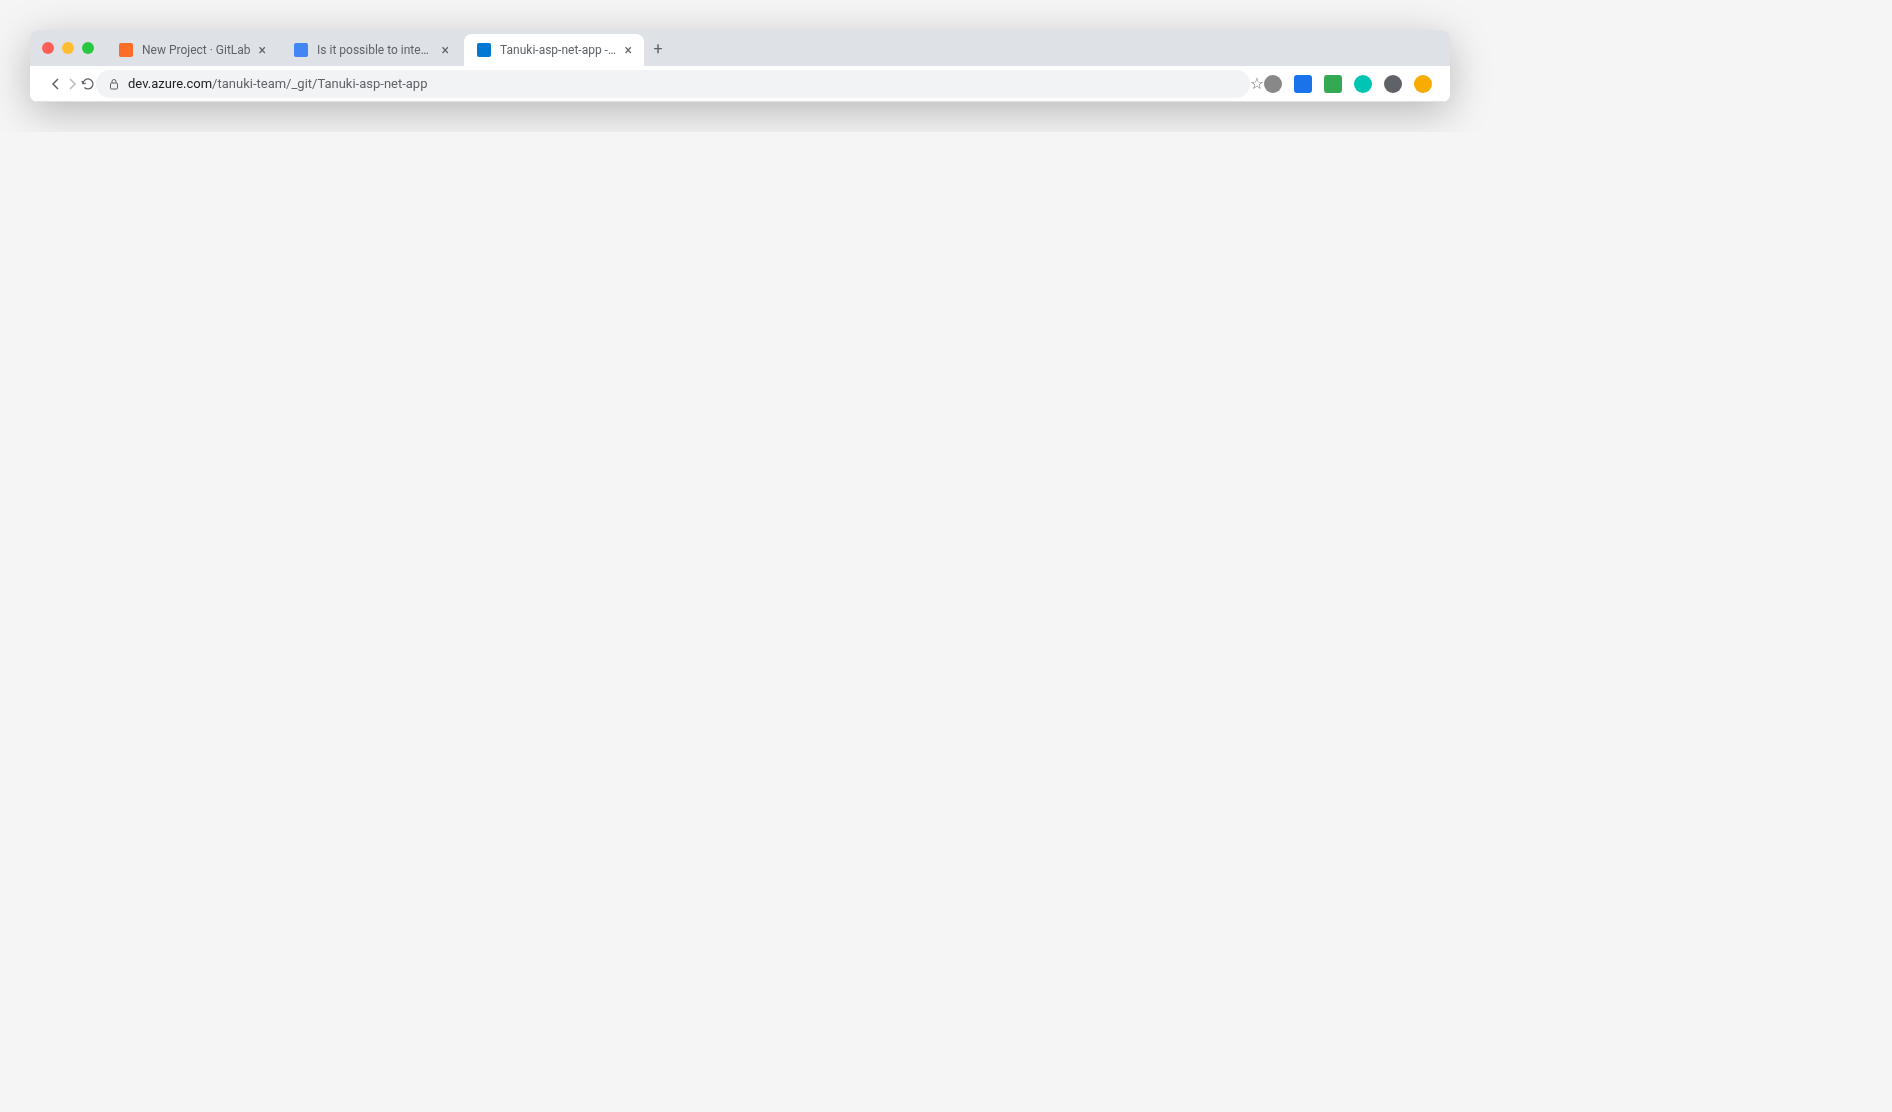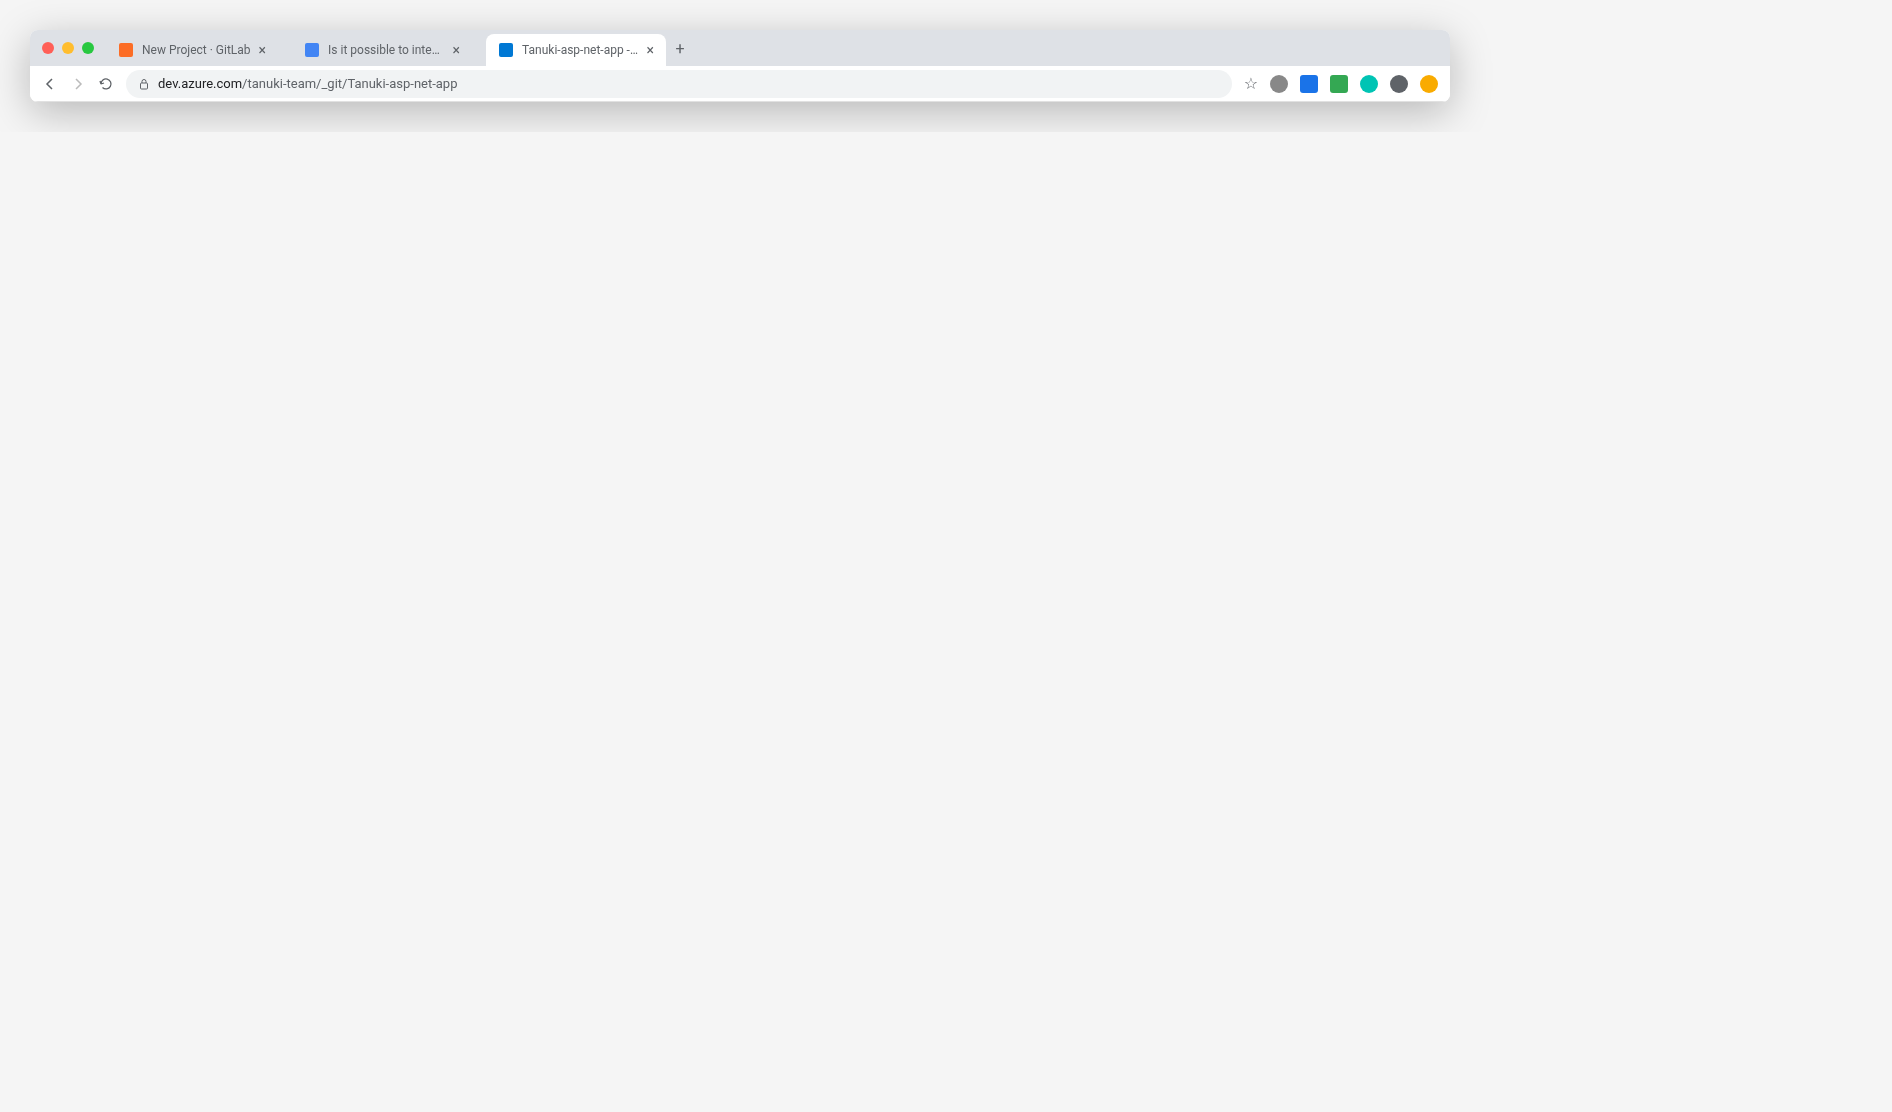--- a/index.html
+++ b/index.html
@@ -2,28 +2,28 @@
 <html><head>
 <meta charset="utf-8">
 <style>
 * { box-sizing: border-box; margin: 0; padding: 0; font-family: -apple-system, BlinkMacSystemFont, "Segoe UI", Roboto, sans-serif; }
 body { background: #f5f5f5; padding: 30px; }
 .window { width: 1420px; background: #fff; border-radius: 8px; box-shadow: 0 10px 40px rgba(0,0,0,0.25); overflow: hidden; position: relative; }
 .titlebar { height: 36px; background: #dee1e6; display: flex; align-items: center; padding: 0 12px; }
 .traffic { display: flex; gap: 8px; margin-right: 12px; }
 .tl { width: 12px; height: 12px; border-radius: 50%; }
 .tl.red { background: #ff5f57; } .tl.yellow { background: #ffbd2e; } .tl.green { background: #28c840; }
-.tabs { display: flex; gap: 14px; align-items: flex-end; height: 100%; }
+.tabs { display: flex; gap: 3px; align-items: flex-end; height: 100%; }
 .tab { height: 32px; padding: 0 12px; display: flex; align-items: center; gap: 8px; font-size: 12px; color: #5f6368; max-width: 180px; border-radius: 8px 8px 0 0; cursor: pointer; }
 .tab.active { background: #fff; }
 .tab .title { overflow: hidden; white-space: nowrap; text-overflow: ellipsis; flex: 1; }
 .tab .close { color: #5f6368; font-size: 14px; }
 .tab .fav { width: 16px; height: 16px; display: inline-flex; align-items: center; justify-content: center; }
 .newtab { width: 28px; height: 28px; display: flex; align-items: center; justify-content: center; color: #5f6368; font-size: 16px; cursor: pointer; }
-.addressbar { height: 36px; background: #fff; display: flex; align-items: center; padding: 0 12px; gap: 12px; border-bottom: 1px solid #e1e1e1; }
+.addressbar { height: 36px; background: #fff; display: flex; align-items: center; padding: 0 18px; gap: 0; border-bottom: 1px solid #e1e1e1; }
 .navbtn { color: #5f6368; cursor: pointer; display: inline-flex; }
 .urlbox { flex: 1; height: 28px; background: #f1f3f4; border-radius: 14px; display: flex; align-items: center; padding: 0 12px; gap: 8px; font-size: 13px; color: #5f6368; }
 .urlbox .domain { color: #202124; }
 .ext-icons { display: flex; gap: 12px; align-items: center; }
 .ext-icon { width: 18px; height: 18px; border-radius: 50%; }
 .body { display: flex; position: absolute; top: 120px; left: 0; right: 0; bottom: 0; }
 .sidebar { width: 196px; background: #eaeaea; display: flex; flex-direction: column; border-right: 1px solid #e1e1e1; }
 .main { flex: 1; display: flex; flex-direction: column; overflow: hidden; }
 svg { display: block; }
 </style>

